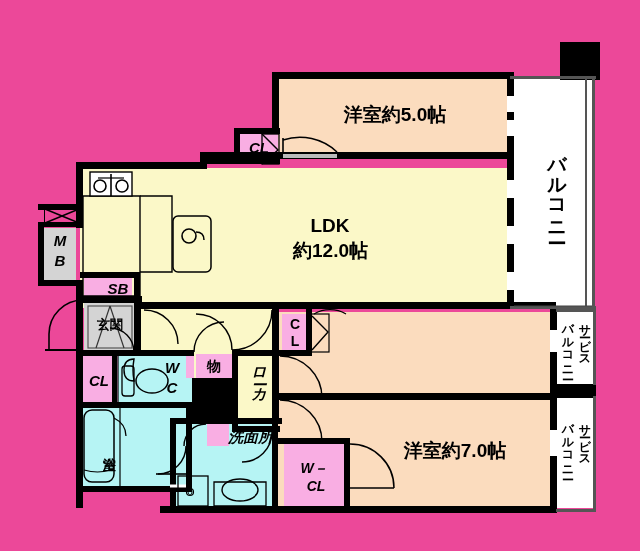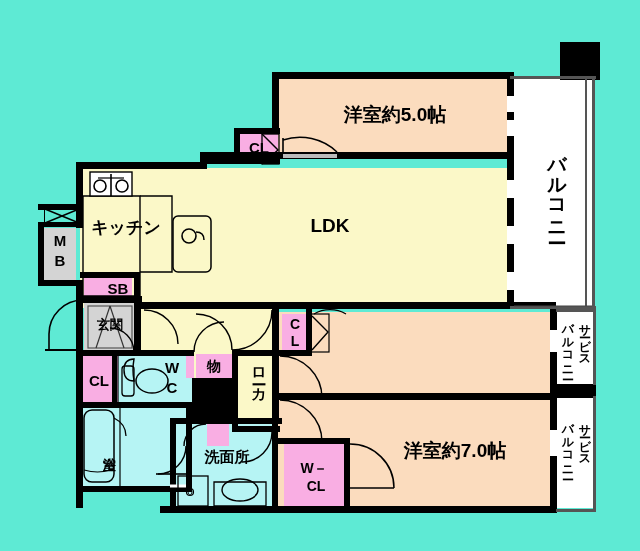--- a/index.html
+++ b/index.html
@@ -6,21 +6,21 @@
   * { box-sizing: border-box; }
   html, body {
     margin: 0; padding: 0;
     background: #ffffff;
     font-family: "Liberation Sans", "DejaVu Sans", sans-serif;
   }
   #plan {
     position: relative;
     width: 640px;
     height: 551px;
-    background: #5eead4;
+    background: #ec4899;
     overflow: hidden;
   }
   
   .bx { position: absolute; }
 
   
   .f-ldk   { background: #fbf8c8; }
   .f-room  { background: #fbdcbe; }
   .f-pink  { background: #f9aee3; }
   .f-cyan  { background: #b6f4f4; }
@@ -37,21 +37,21 @@
     position: absolute;
     color: #000000;
     font-weight: bold;
     text-align: center;
     line-height: 1.15;
     white-space: pre-line;
     letter-spacing: 0px;
   }
   .lbl-big   { font-size: 19px; }
   .lbl-mid   { font-size: 17px; }
-  .lbl-sm    { font-size: 15px; }
+  .lbl-sm    { font-size: 15px; font-style: italic; }
   .lbl-xs    { font-size: 13px; }
   .lbl-tiny  { font-size: 11px; }
 
   .vert {
     position: absolute;
     writing-mode: vertical-rl;
     text-orientation: upright;
     font-weight: bold;
     color: #000;
     letter-spacing: 1px;
@@ -281,39 +281,39 @@
       <line x1="45" y1="209" x2="79" y2="223" stroke-width="1.4"></line>
       <line x1="79" y1="209" x2="45" y2="223" stroke-width="1.4"></line>
 
       <line x1="514" y1="306" x2="592" y2="306" stroke="#444" stroke-width="1.2"></line>
     </g>
   </svg>
 
   <div class="lbl lbl-big" style="left:300px; top:104px; width:190px;">洋室約5.0帖</div>
 
   <div class="lbl lbl-big" style="left:260px; top:215px; width:140px;">LDK</div>
+  <div class="lbl lbl-big" style="left:248px; top:240px; width:165px;">約12.0帖</div>
 
 
   <div class="lbl lbl-big" style="left:360px; top:440px; width:190px;">洋室約7.0帖</div>
 
-  <div class="lbl lbl-mid" style="left:80px; top:218px; width:92px;">キッチン</div>
 
   <div class="vert lbl-big" style="left:544px; top:142px; height:110px; font-size:19px;">バルコニー</div>
 
   <div class="vert" style="left:576px; top:316px; height:62px; font-size:12px;">サービス</div>
   <div class="vert" style="left:559px; top:314px; height:68px; font-size:12px;">バルコニー</div>
 
   <div class="vert" style="left:576px; top:416px; height:62px; font-size:12px;">サービス</div>
   <div class="vert" style="left:559px; top:414px; height:68px; font-size:12px;">バルコニー</div>
 
   <div class="lbl lbl-xs" style="left:87px; top:318px; width:46px;">玄関</div>
 
   <div class="vert lbl-sm" style="left:249px; top:358px; height:62px; font-size:15px;">ローカ</div>
 
-  <div class="lbl lbl-sm" style="left:181px; top:448px; width:92px;">洗面所</div>
+  <div class="lbl lbl-sm" style="left:181px; top:428px; width:92px;text-align:right;">洗面所</div>
 
   <div class="lbl lbl-xs" style="left:82px; top:424px; width:34px; writing-mode:vertical-rl; text-orientation:upright; height:46px; font-size:13px;">浴室</div>
 
   <div class="lbl lbl-sm" style="left:160px; top:359px; width:24px;">W</div>
   <div class="lbl lbl-sm" style="left:160px; top:379px; width:24px;">C</div>
 
   <div class="lbl lbl-sm" style="left:241px; top:139px; width:36px; font-size:15px;">CL</div>
 
   <div class="lbl lbl-xs" style="left:283px; top:316px; width:24px; font-size:14px;">C</div>
   <div class="lbl lbl-xs" style="left:283px; top:333px; width:24px; font-size:14px;">L</div>

